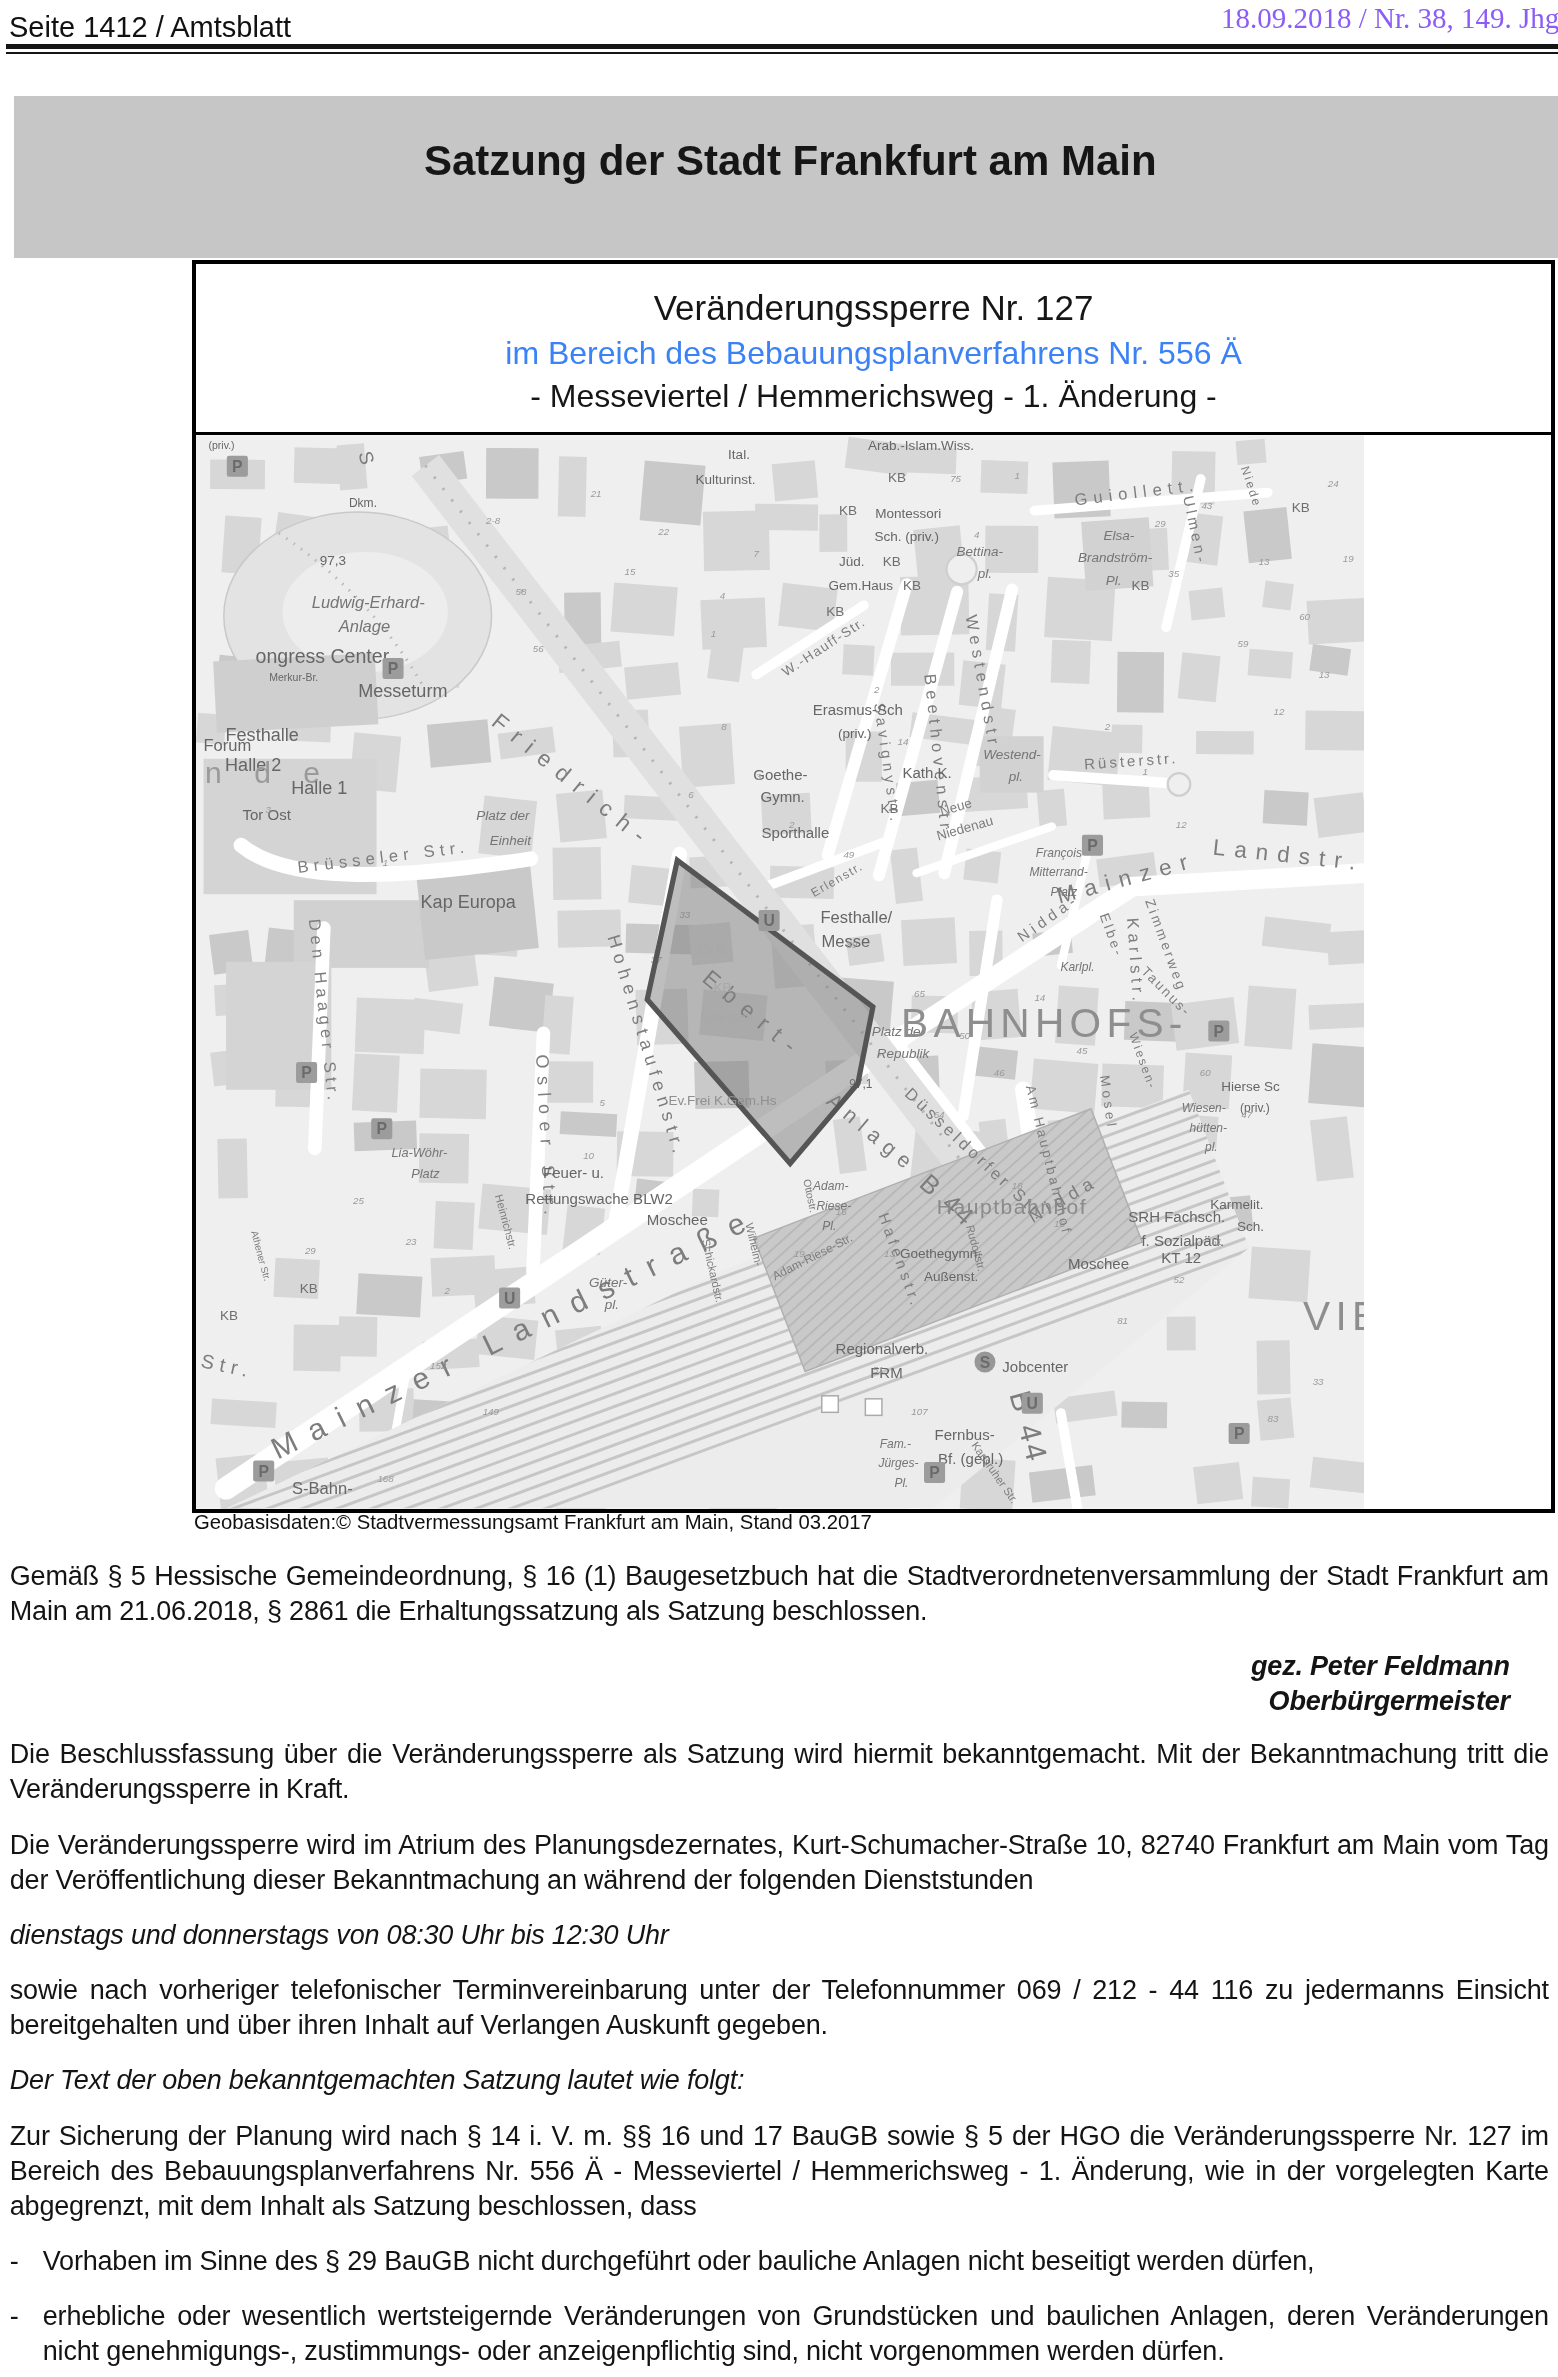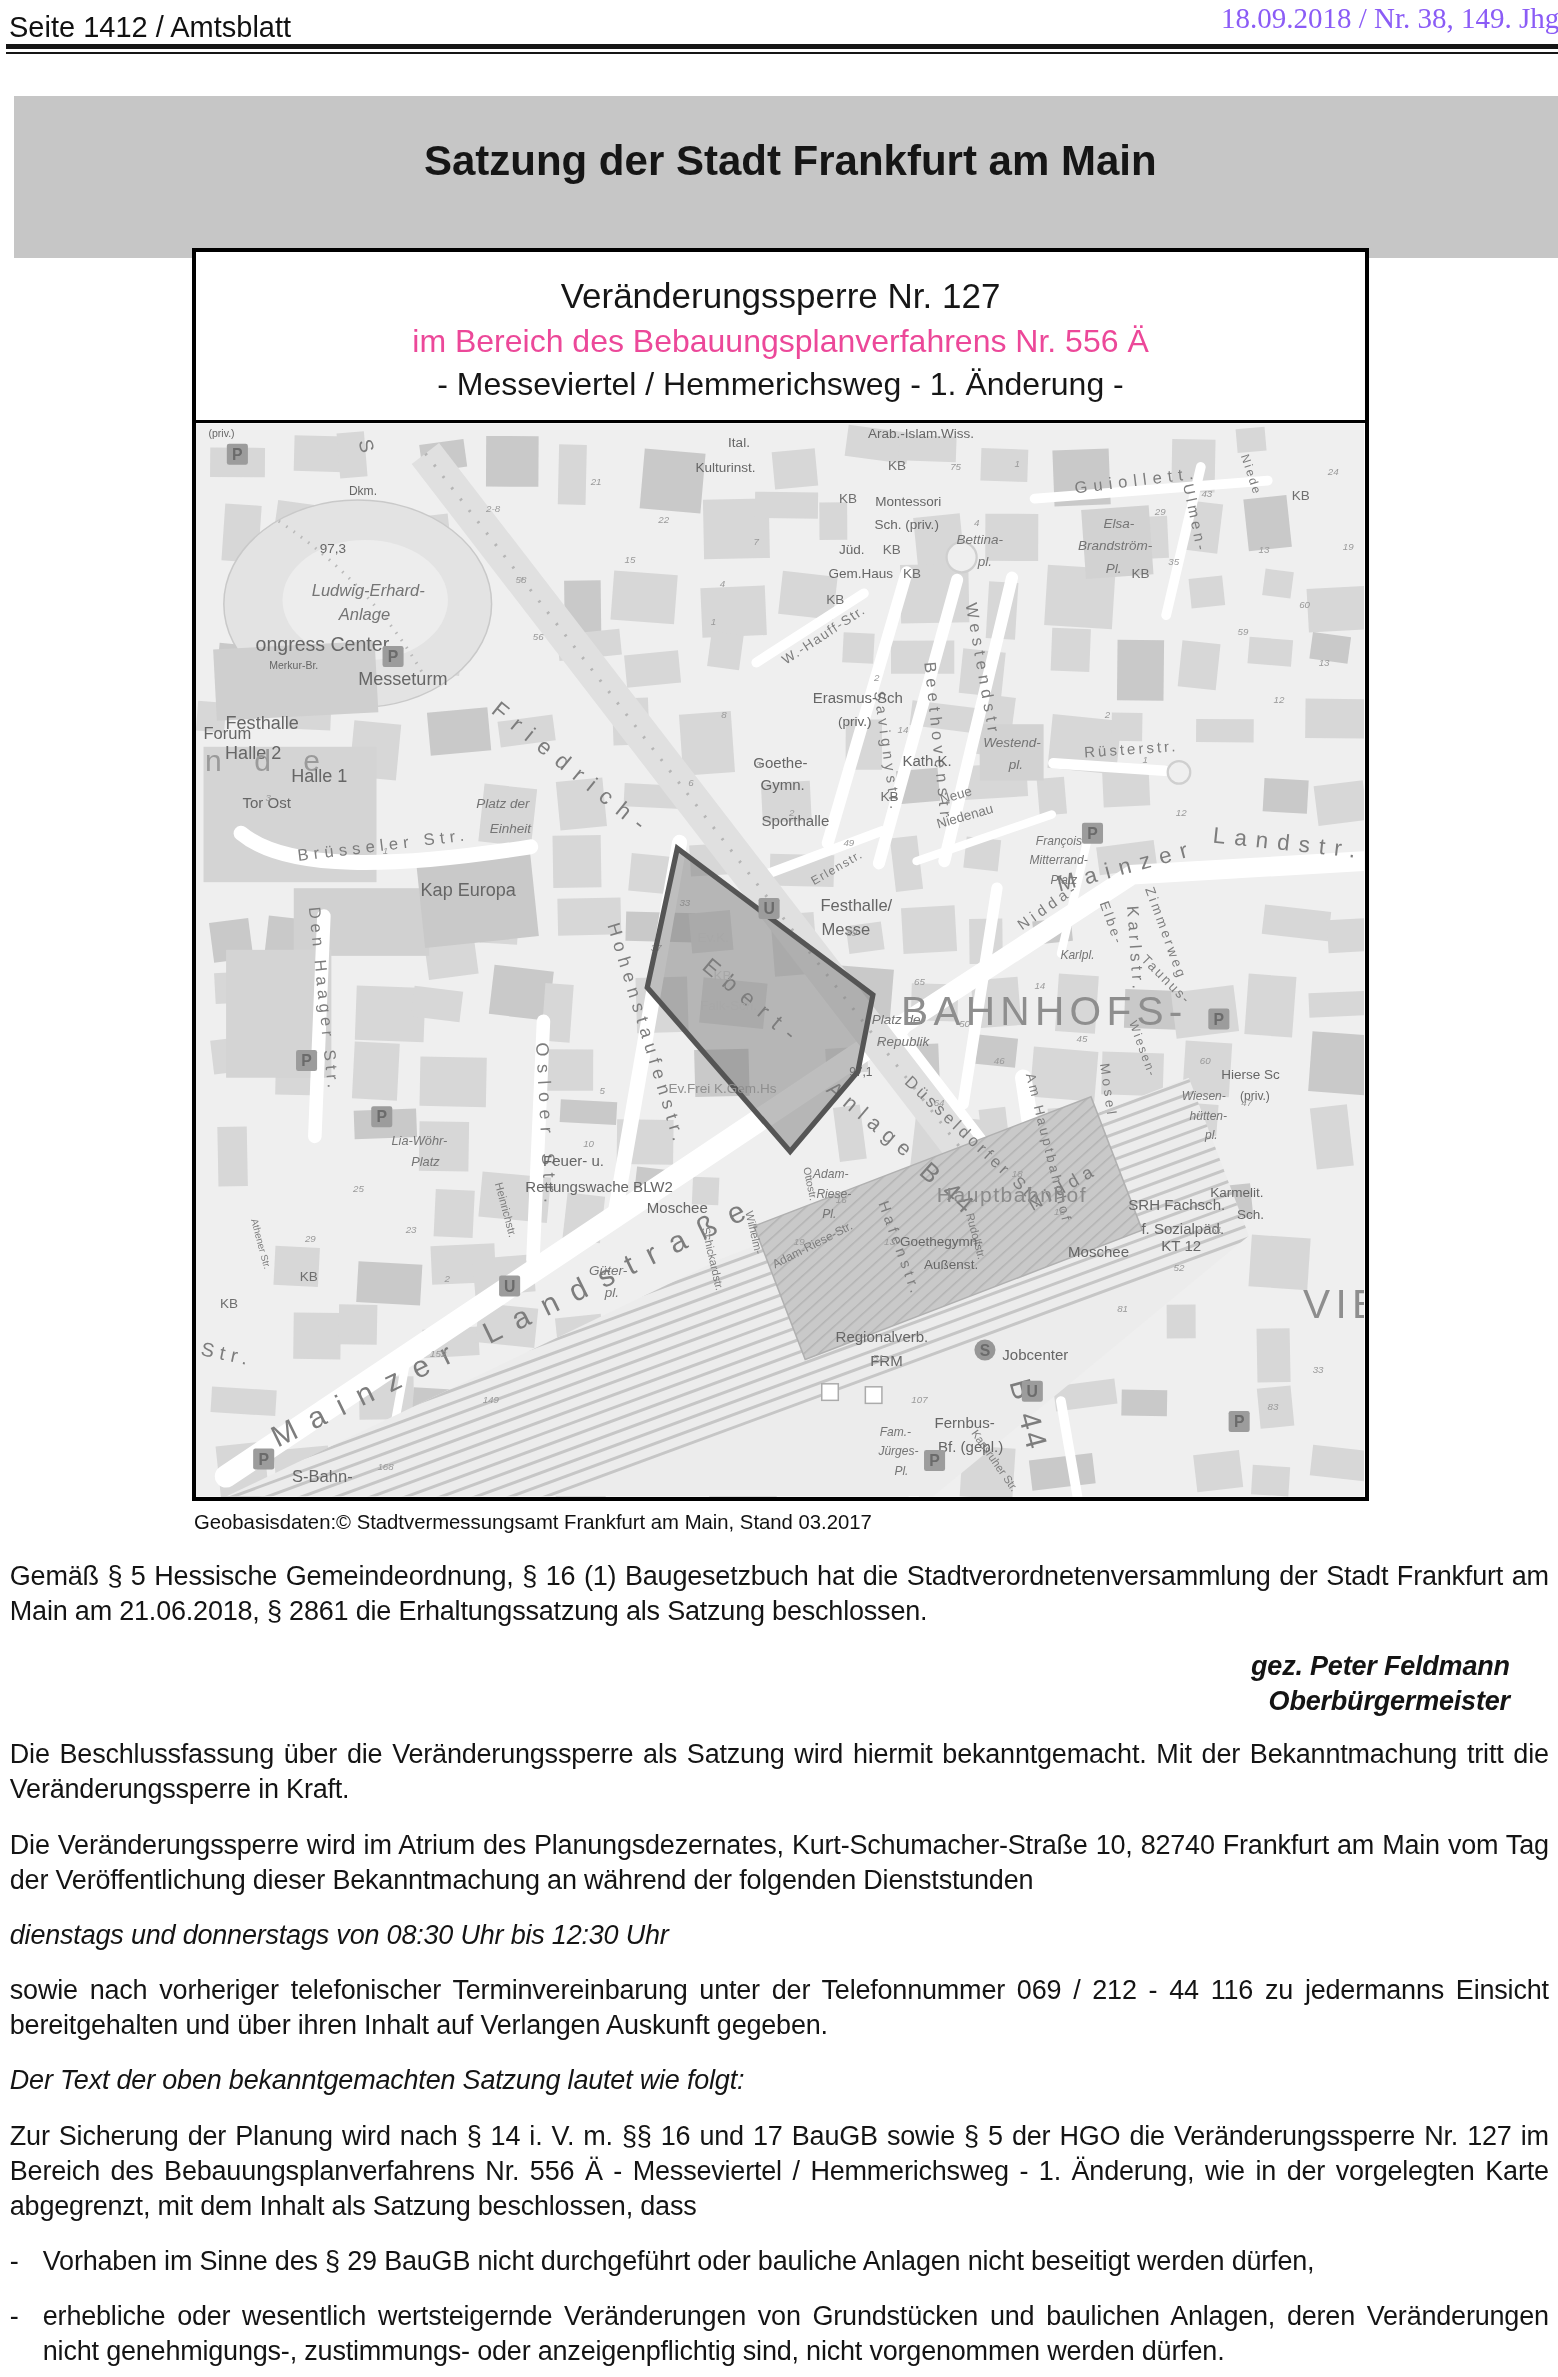--- a/index.html
+++ b/index.html
@@ -7,24 +7,24 @@
         font-family:"Liberation Sans",sans-serif;color:#111;padding-left:19px;}
   
   .hdr-left{position:absolute;top:10.5px;left:9px;font-size:29px;color:#111;}
   .hdr-right{position:absolute;top:2px;right:10.5px;font-size:29px;color:#8b5cf6;font-family:Liberation Serif, serif;}
   .rule-thick{position:absolute;top:44px;left:6px;right:6px;height:4.5px;background:#151515;}
   .rule-thin{position:absolute;top:52px;left:6px;right:6px;height:1.5px;background:#151515;}
   
   .banner{position:absolute;top:96px;left:13.5px;right:10px;height:162px;background:#c6c6c6;}
   .banner .t{width:100%;text-align:center;line-height:129px;font-size:42px;font-weight:bold;color:#161616;}
   
-  .mapbox{position:absolute;top:248px;left:192px;width:1177px;border:4.5px solid #000;box-sizing:border-box;background:#fff;}
+  .mapbox{position:absolute;top:260px;left:192px;width:1363px;border:4.5px solid #000;box-sizing:border-box;background:#fff;}
   .maptitle{border-bottom:3px solid #000;padding:19.6px 7.5px 15px 7.5px;text-align:center;}
   .maptitle .l1{font-size:35px;line-height:47px;color:#161616;}
-  .maptitle .l2{font-size:32px;line-height:44px;color:#ec4899;}
+  .maptitle .l2{font-size:32px;line-height:44px;color:#3b82f6;}
   .maptitle .l3{font-size:32px;line-height:42px;color:#161616;}
   .mapsvg{display:block;width:1168px;height:1074px;}
   .caption{position:absolute;top:1511px;left:194px;font-size:20.3px;color:#111;}
   
   .bodytxt{position:absolute;top:1559px;left:9.8px;width:1539px;font-size:27px;line-height:35px;
            letter-spacing:-0.2px;color:#141414;}
   .para{margin:0 0 20.3px 0;text-align:justify;}
   .para.nojust{text-align:left;font-style:italic;}
   .sig{margin:1.5px 39px 18px 0;text-align:right;font-weight:bold;line-height:35px;font-style:italic;}
   .bullet{display:flex;margin:0 0 20.3px 0;}

